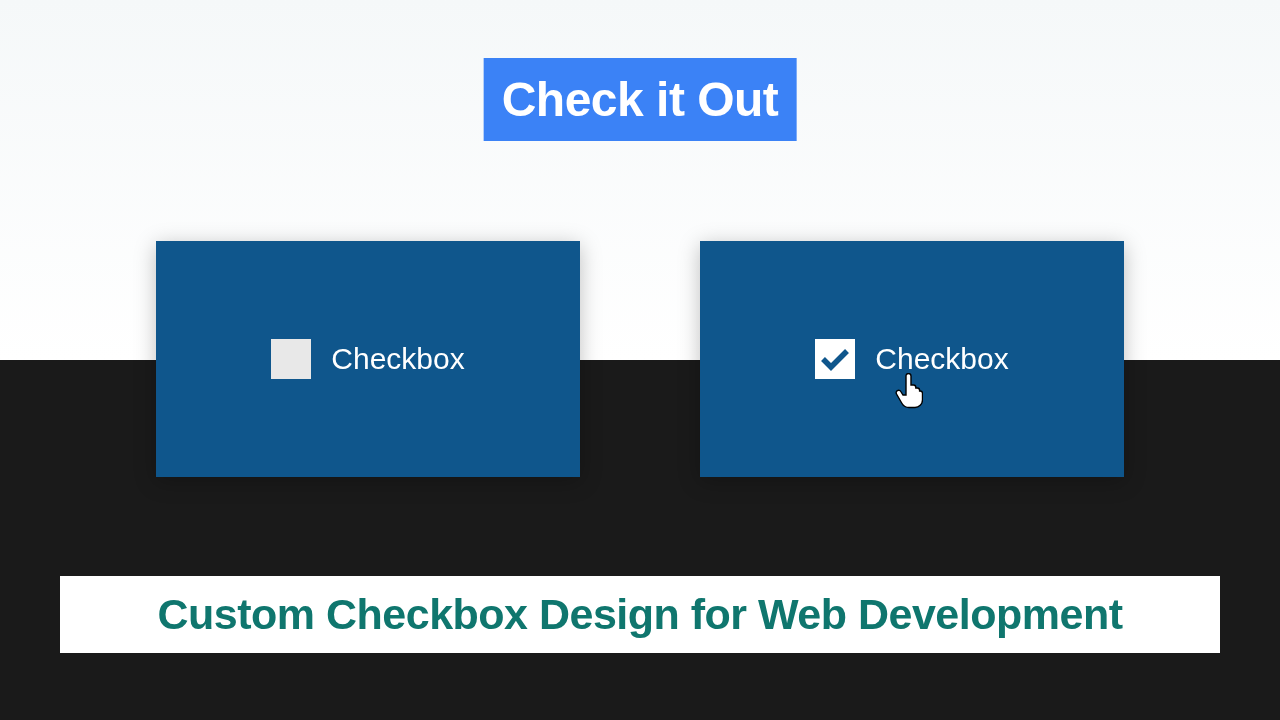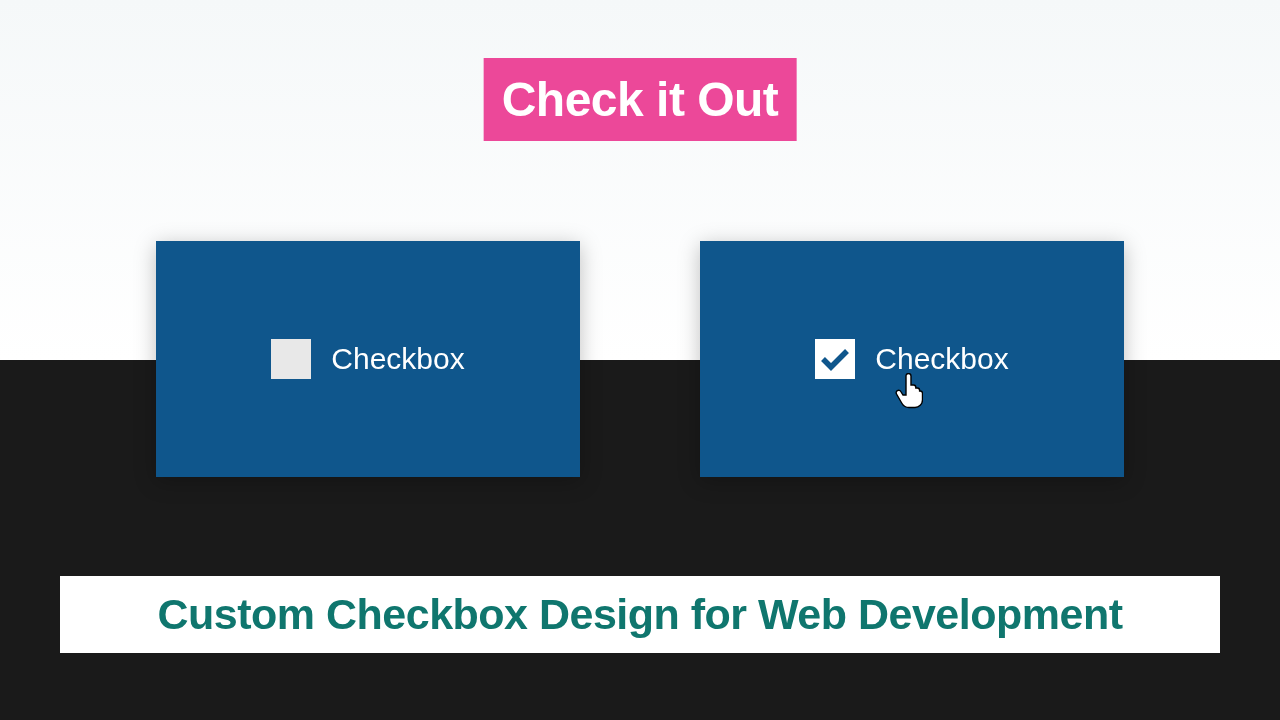--- a/index.html
+++ b/index.html
@@ -24,21 +24,21 @@
       background: #1a1a1a;
       position: absolute;
       top: 360px;
       left: 0;
     }
     .title-badge {
       position: absolute;
       top: 58px;
       left: 50%;
       transform: translateX(-50%);
-      background: #ec4899;
+      background: #3b82f6;
       color: #ffffff;
       font-size: 48px;
       font-weight: 800;
       padding: 14px 18px;
       letter-spacing: -0.5px;
       text-align: center;
     }
     .cards-row {
       position: absolute;
       top: 241px;

